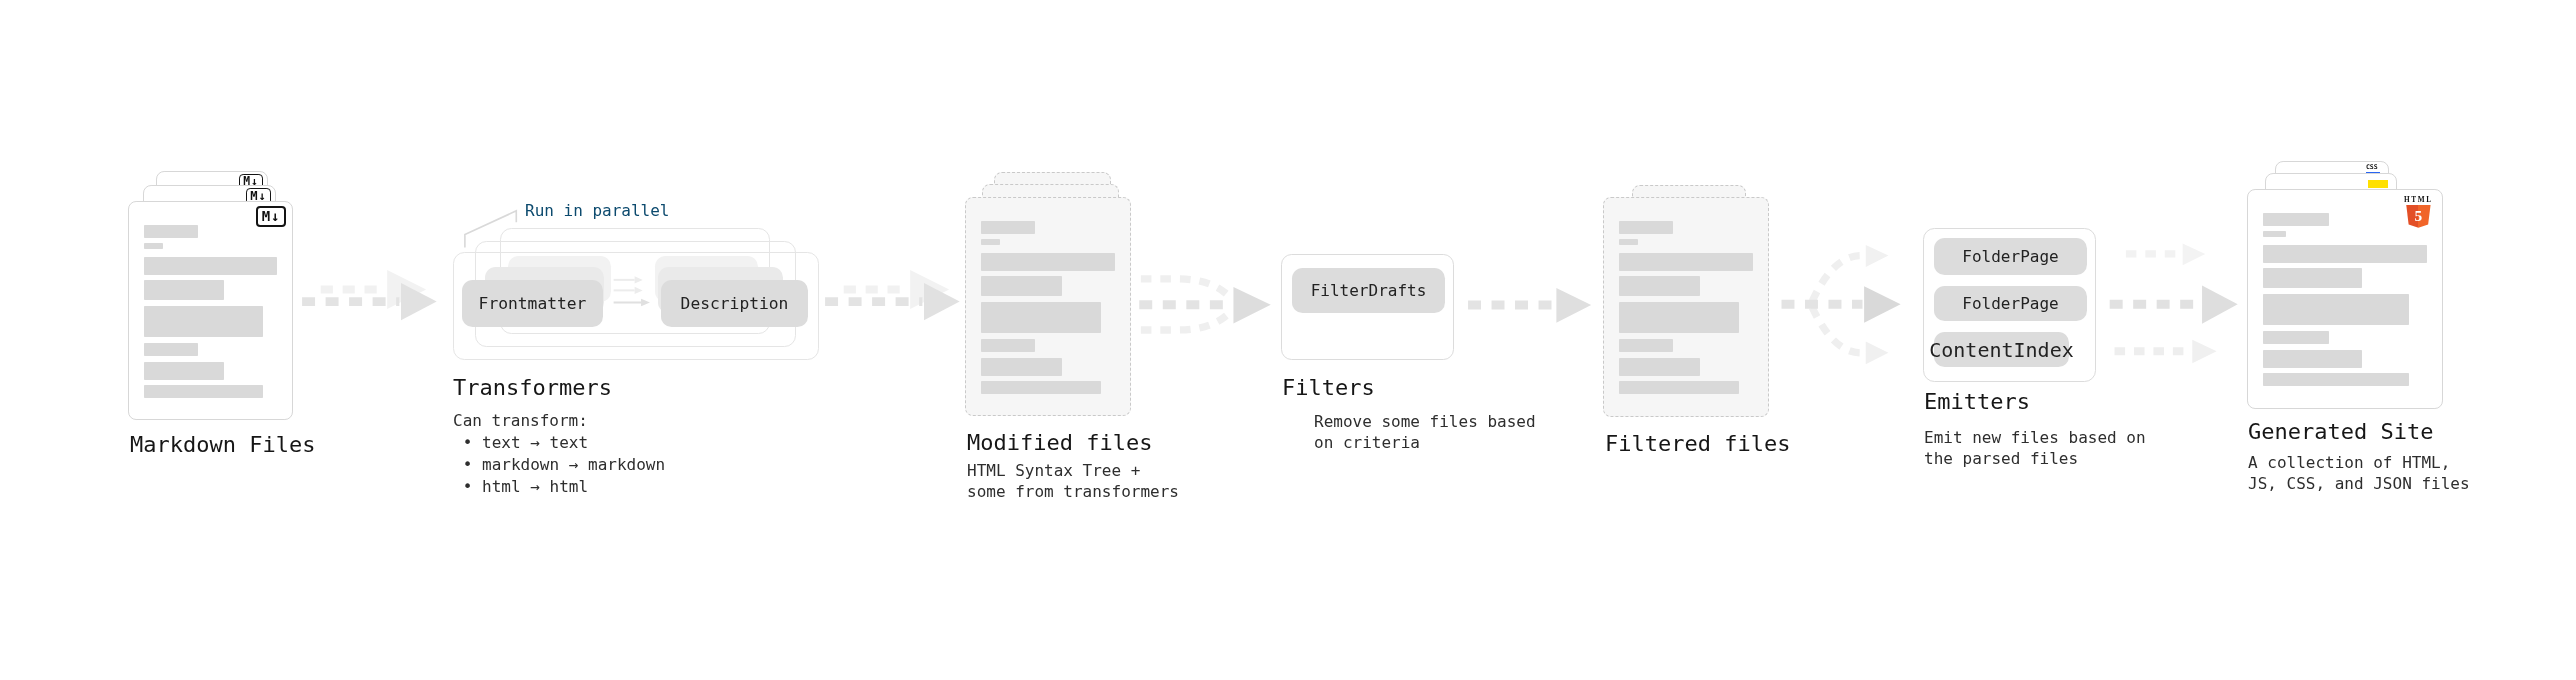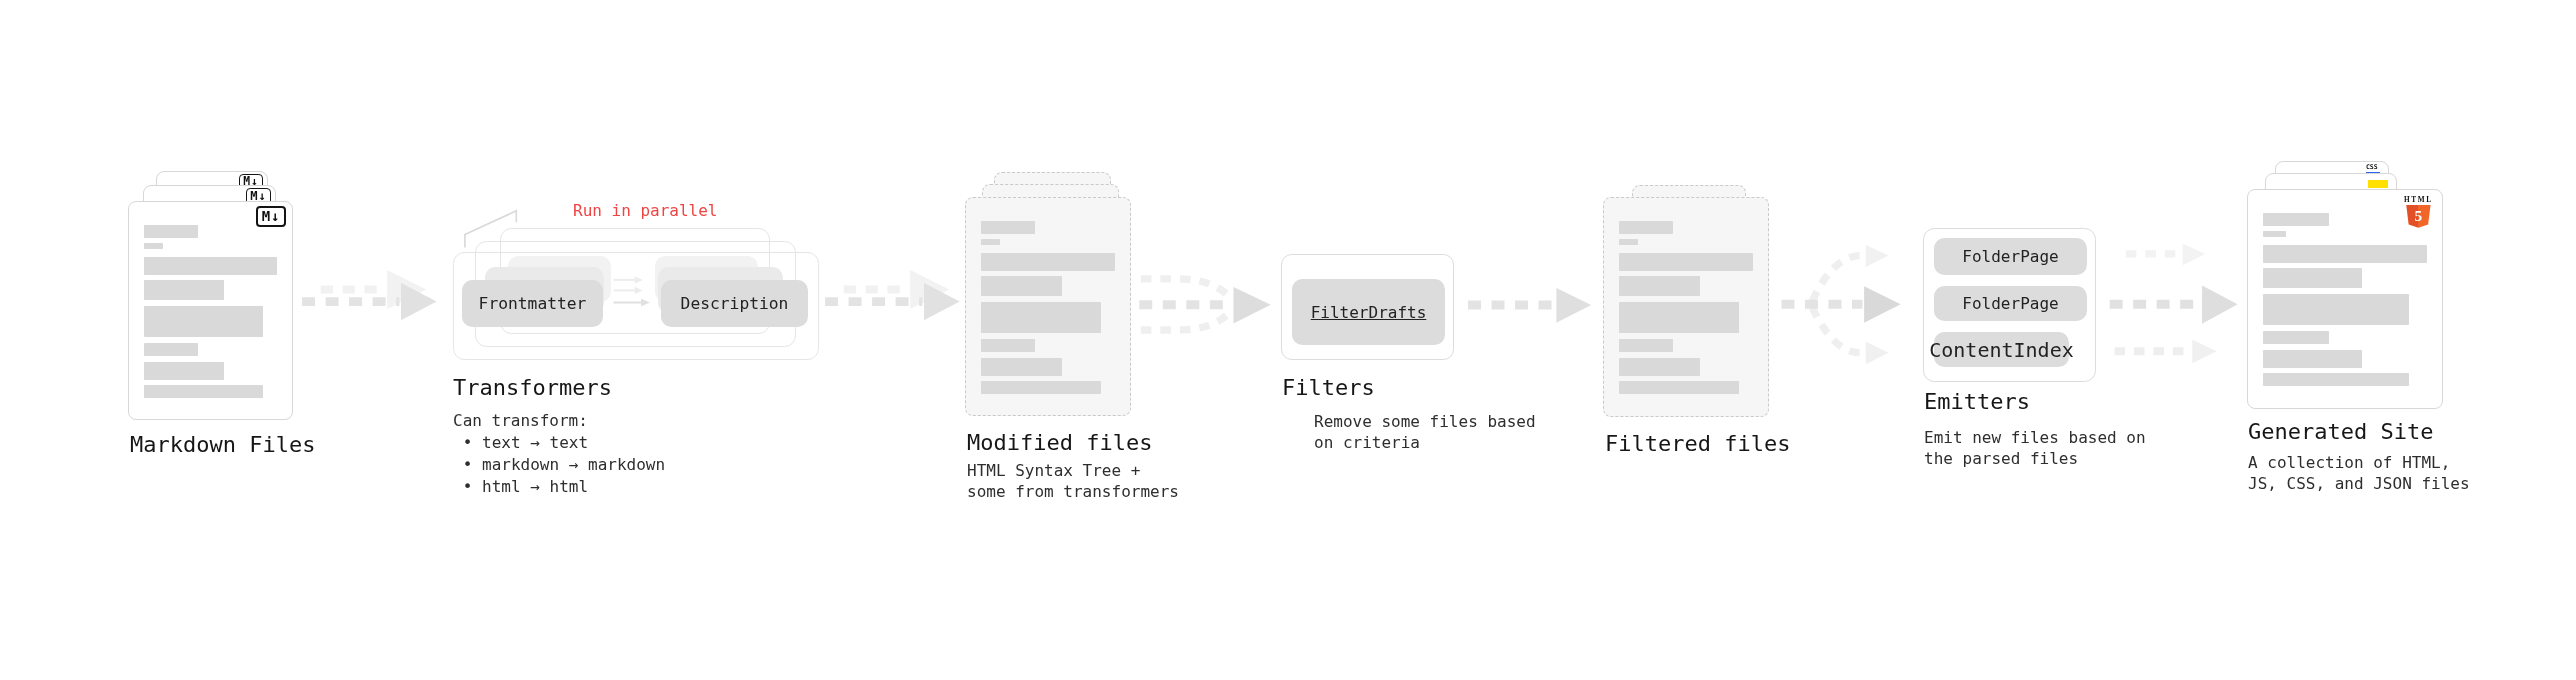--- a/index.html
+++ b/index.html
@@ -83,23 +83,22 @@
     position:absolute;
     font-size:16px;
     line-height:21px;
     color:#2e2e2e;
     white-space:nowrap;
   }
   .stage-desc .indent{padding-left:9.8px;}
   .note-text{
     position:absolute;
     font-size:16px;
-    color:#ef4444;
-    white-space:nowrap;
-    margin-left:48px;
+    color:#0c4a6e;
+    white-space:nowrap;
   }
   
   .html5-badge{position:absolute;right:8.1px;top:4.9px;width:31px;text-align:center;}
   .html5-word{font-size:7.3px;font-weight:bold;letter-spacing:1.6px;color:#111;}
   .html5-shield{
     width:24.4px;height:23px;margin:0.8px auto 0;
     background:linear-gradient(90deg,#e34f26 50%,#f16529 50%);
     clip-path:polygon(0 0,100% 0,90% 86%,50% 100%,10% 86%);
     color:#fff;font-size:15.4px;font-weight:bold;line-height:21px;text-align:center;
   }
@@ -208,21 +207,21 @@
   </div>
 
   <svg style="left:1136px;top:273px;" width="138" height="75" viewBox="0 0 170 92">
     <path d="M6,7 H52 Q96,7 118,32" fill="none" stroke="#efefef" stroke-width="9" stroke-dasharray="13 11"></path>
     <path d="M6,70 H52 Q96,70 118,46" fill="none" stroke="#efefef" stroke-width="9" stroke-dasharray="13 11"></path>
     <line x1="4" y1="39" x2="118" y2="39" stroke="#e3e3e3" stroke-width="11" stroke-dasharray="16 13"></line>
     <polygon points="120,17 166,39 120,62" fill="#dddddd"></polygon>
   </svg>
 
   <div class="outline-box" style="left:1281px;top:254px;width:173px;height:106px;"></div>
-  <div class="pill" style="left:1292px;top:279px;width:153px;height:66px;font-size:16px;text-decoration:underline;">FilterDrafts</div>
+  <div class="pill" style="left:1292px;top:268px;width:153px;height:45px;font-size:16px;">FilterDrafts</div>
   <div class="stage-title" style="left:1282px;top:375px;">Filters</div>
   <div class="stage-desc" style="left:1314px;top:411px;">
     <div>Remove some files based</div>
     <div>on criteria</div>
   </div>
 
   <svg style="left:1464px;top:282px;" width="128" height="46" viewBox="0 0 158 56">
     <line x1="5" y1="28" x2="112" y2="28" stroke="#e3e3e3" stroke-width="11" stroke-dasharray="16 13"></line>
     <polygon points="114,7 157,28 114,50" fill="#dfdfdf"></polygon>
   </svg>

